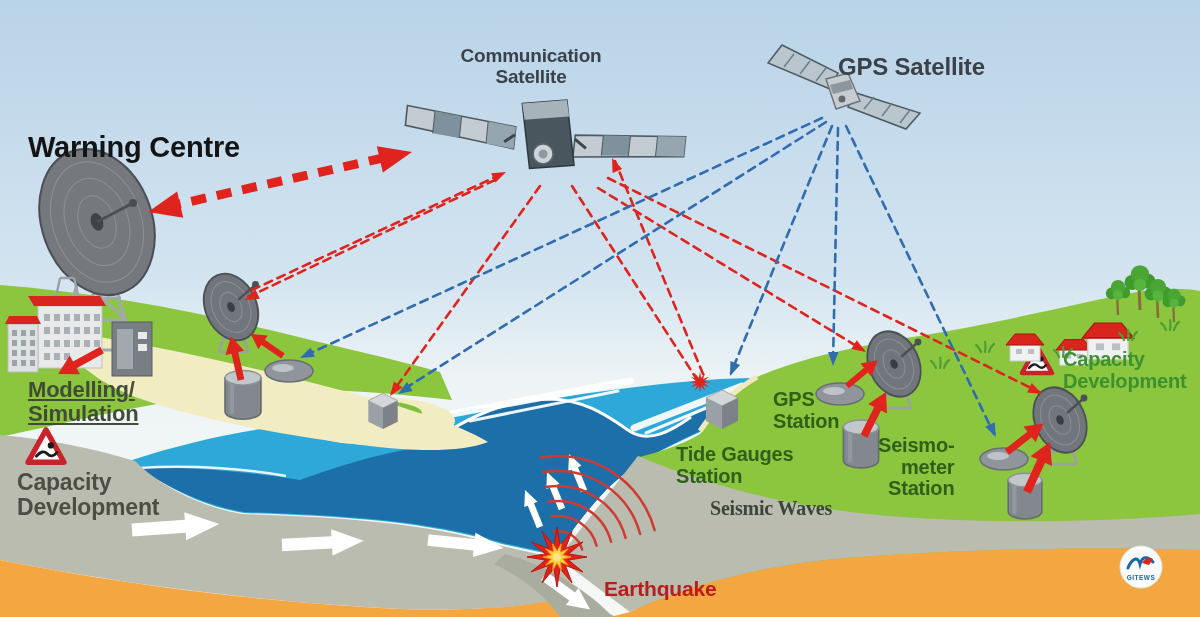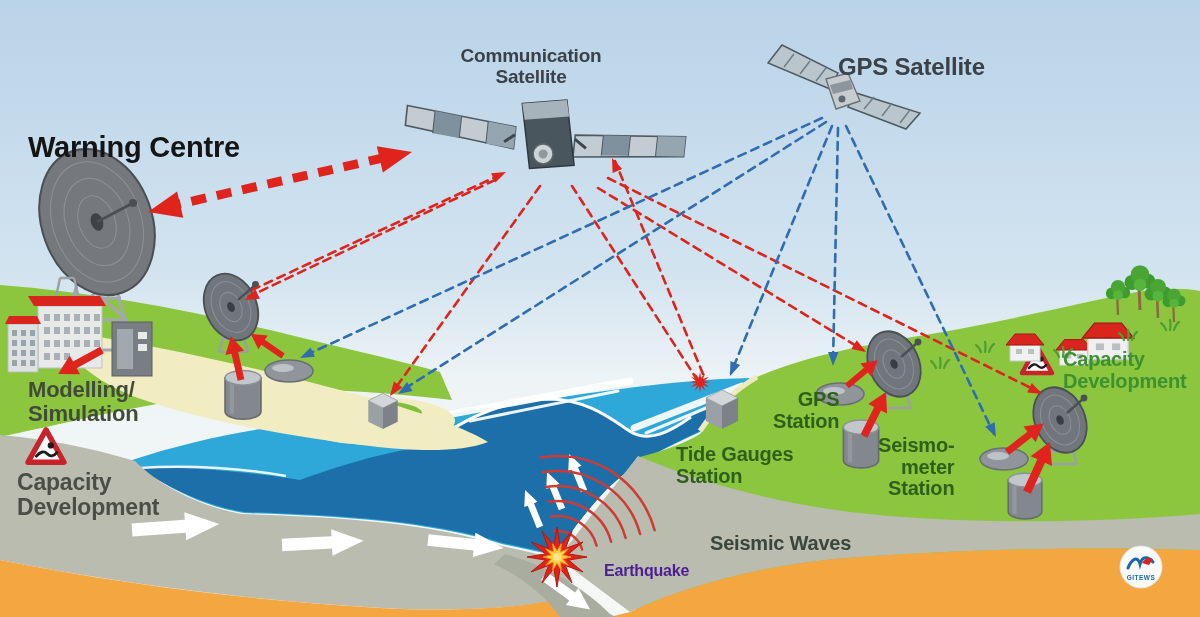--- a/index.html
+++ b/index.html
@@ -4,26 +4,26 @@
 <style>
   html,body{margin:0;padding:0;background:#fff;}
   .stage{position:relative;width:1200px;height:617px;overflow:hidden;
          font-family:"Liberation Sans",sans-serif;}
   .stage svg{position:absolute;left:0;top:0;}
   .lbl{position:absolute;white-space:pre-line;font-weight:bold;line-height:1.08;
        letter-spacing:-0.2px;}
   .lbl-warning{font-size:29px;color:#141414;}
   .lbl-sat{font-size:19px;color:#3b4148;text-align:center;transform:translateX(-50%);}
   .lbl-gpssat{font-size:24px;color:#3b4148;}
-  .lbl-modelling{font-size:22px;color:#414b38;}
+  .lbl-modelling{font-size:22px;color:#414b38;text-decoration:underline;}
   .lbl-capleft{font-size:23px;color:#4b4e45;}
   .lbl-green{font-size:20px;color:#2f601a;}
   .lbl-capright{font-size:20px;color:#3c9130;}
   .lbl-seismic{font-size:20px;color:#3a453c;}
-  .lbl-quake{font-size:16px;color:#4c1d95;}
+  .lbl-quake{font-size:21px;color:#b91c1c;margin-top:16px;}
   .dashline line{fill:none;stroke-width:2.6;stroke-dasharray:8 6;stroke-linecap:round;}
   .thickline{fill:none;stroke-width:9;stroke-dasharray:15 11;}
   .ring{fill:none;}
 </style>
 </head>
 <body>
 
 <div class="stage">
 <svg width="1200" height="617" viewBox="0 0 1200 617">
   <defs>
@@ -339,22 +339,22 @@
   <div class="lbl lbl-sat" style="left:531px;top:46px;">Communication
 Satellite</div>
   <div class="lbl lbl-warning" style="left:28px;top:132px;">Warning Centre</div>
   <div class="lbl lbl-gpssat" style="left:838px;top:54px;">GPS Satellite</div>
   <div class="lbl lbl-modelling" style="left:28px;top:378px;">Modelling/
 Simulation</div>
   <div class="lbl lbl-capleft" style="left:17px;top:470px;">Capacity
 Development</div>
   <div class="lbl lbl-green" style="left:676px;top:444px;">Tide Gauges
 Station</div>
-  <div class="lbl lbl-green" style="left:773px;top:389px;text-align:right;">GPS
+  <div class="lbl lbl-green" style="left:773px;top:389px;">GPS
 Station</div>
   <div class="lbl lbl-green" style="left:878px;top:435px;text-align:right;">Seismo-
 meter
 Station</div>
   <div class="lbl lbl-capright" style="left:1063px;top:349px;">Capacity
 Development</div>
-  <div class="lbl lbl-seismic" style="left:710px;top:533px;">Seismic Waves</div>
+  <div class="lbl lbl-seismic" style="left:710px;top:498px;font-family:Liberation Serif, serif;">Seismic Waves</div>
   <div class="lbl lbl-quake" style="left:604px;top:562px;">Earthquake</div>
 </div>
 
 </body></html>

